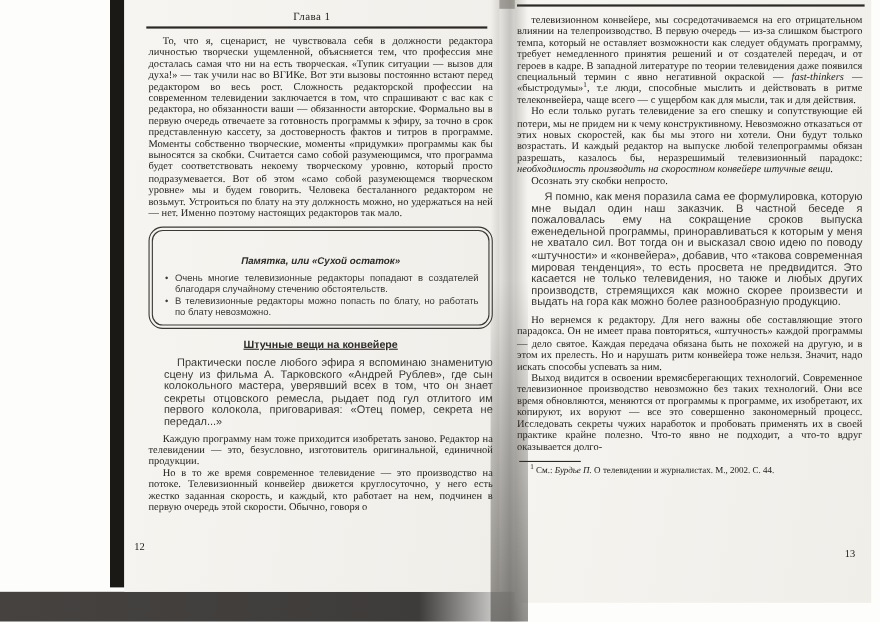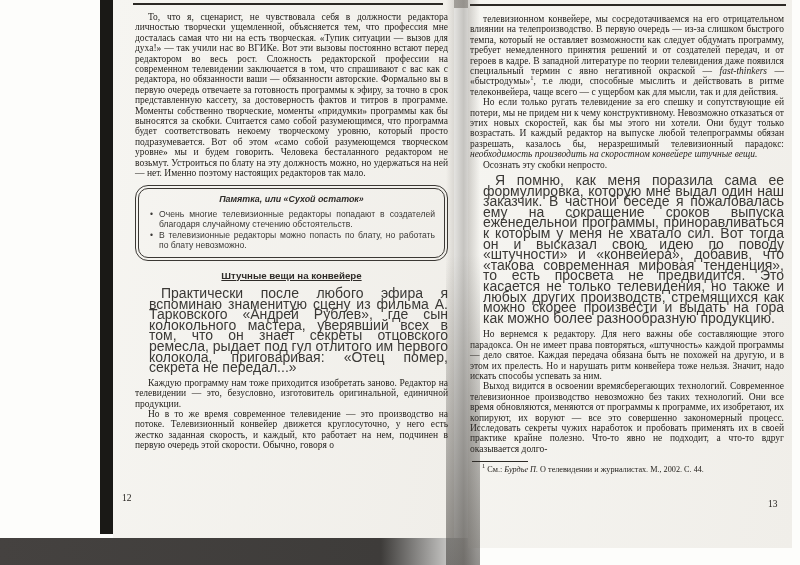--- a/index.html
+++ b/index.html
@@ -30,47 +30,48 @@
   .page-left .head-rule{margin:3px 11px 0 20px;}
   .page-right .head-rule{margin:4px 6px 0 2px;}
   .body-col{text-align:justify;font-size:9.5px;line-height:10.4px;}
   .page-left .body-col{margin:7px 6px 0 22px;}
   .page-right .body-col{margin:8px 8px 0 2px;}
   p.main{margin:0;text-indent:13px;}
   .it{font-style:italic;}
   sup{font-size:6.5px;vertical-align:super;line-height:0;}
   
   .memo{border:4px double #3b3834;border-radius:13px;margin-top:6px;
-    padding:3px 9px 6px 9px;font-family:"Liberation Sans",sans-serif;
+    padding:20px 9px 6px 9px;font-family:"Liberation Sans",sans-serif;
     font-size:8.6px;line-height:10.4px;text-align:left;color:#3a3835;}
   .memo-title{text-align:center;font-weight:bold;font-style:italic;font-size:8.9px;margin:2px 0 5px 0;color:#2e2b28;}
   .memo-item{position:relative;padding-left:11px;text-align:justify;}
   .memo-item::before{content:"\2022";position:absolute;left:2px;top:0;}
   
   .section-heading{text-align:center;font-family:"Liberation Sans",sans-serif;
     font-weight:bold;font-size:9.7px;margin:10px 0 7px 0;color:#2e2b28;text-decoration:underline;}
-  .sans-quote{font-family:"Liberation Sans",sans-serif;font-size:14px;line-height:10.6px;
+  .sans-quote{font-family:"Liberation Sans",sans-serif;font-size:10px;line-height:10.6px;
     margin:4px 0 5px 14px;text-indent:12px;text-align:justify;color:#3a3835;}
   .page-right .sans-quote{margin:5px 0 6px 13px;}
   
   .footnote-rule{width:56px;border-top:1.5px solid #2c2925;margin:7px 0 3px 2px;}
   .footnote{font-size:8.2px;margin-left:12px;text-align:left;}
   
   .pageno{position:absolute;font-size:9.5px;}
   .page-left .pageno{left:9px;top:493px;}
   .page-right .pageno{left:300px;top:499px;}
 </style>
 </head>
 <body>
 
 <div class="edge-left"></div>
 <div class="edge-bottom"></div>
 <div class="gutter-top-smudge"></div>
 
 <div class="page page-left">
+  <div class="running-head">Глава 1</div>
   <div class="head-rule"></div>
   <div class="body-col">
     <p class="main">То, что я, сценарист, не чувствовала себя в должности редактора личностью творчески ущемленной, объясняется тем, что профессия мне досталась самая что ни на есть творческая. «Тупик ситуации — вызов для духа!» — так учили нас во ВГИКе. Вот эти вызовы постоянно встают перед редактором во весь рост. Сложность редакторской профессии на современном телевидении заключается в том, что спрашивают с вас как с редактора, но обязанности ваши — обязанности авторские. Формально вы в первую очередь отвечаете за готовность программы к эфиру, за точно в срок представленную кассету, за достоверность фактов и титров в программе. Моменты собственно творческие, моменты «придумки» программы как бы выносятся за скобки. Считается само собой разумеющимся, что программа будет соответствовать некоему творческому уровню, который просто подразумевается. Вот об этом «само собой разумеющемся творческом уровне» мы и будем говорить. Человека бесталанного редактором не возьмут. Устроиться по блату на эту должность можно, но удержаться на ней — нет. Именно поэтому настоящих редакторов так мало.</p>
     <div class="memo">
       <div class="memo-title">Памятка, или «Сухой остаток»</div>
       <div class="memo-item">Очень многие телевизионные редакторы попадают в создателей благодаря случайному стечению обстоятельств.</div>
       <div class="memo-item">В телевизионные редакторы можно попасть по блату, но работать по блату невозможно.</div>
     </div>
     <div class="section-heading">Штучные вещи на конвейере</div>
     <div class="sans-quote">Практически после любого эфира я вспоминаю знаменитую сцену из фильма А. Тарковского «Андрей Рублев», где сын колокольного мастера, уверявший всех в том, что он знает секреты отцовского ремесла, рыдает под гул отлитого им первого колокола, приговаривая: «Отец помер, секрета не передал...»</div>

